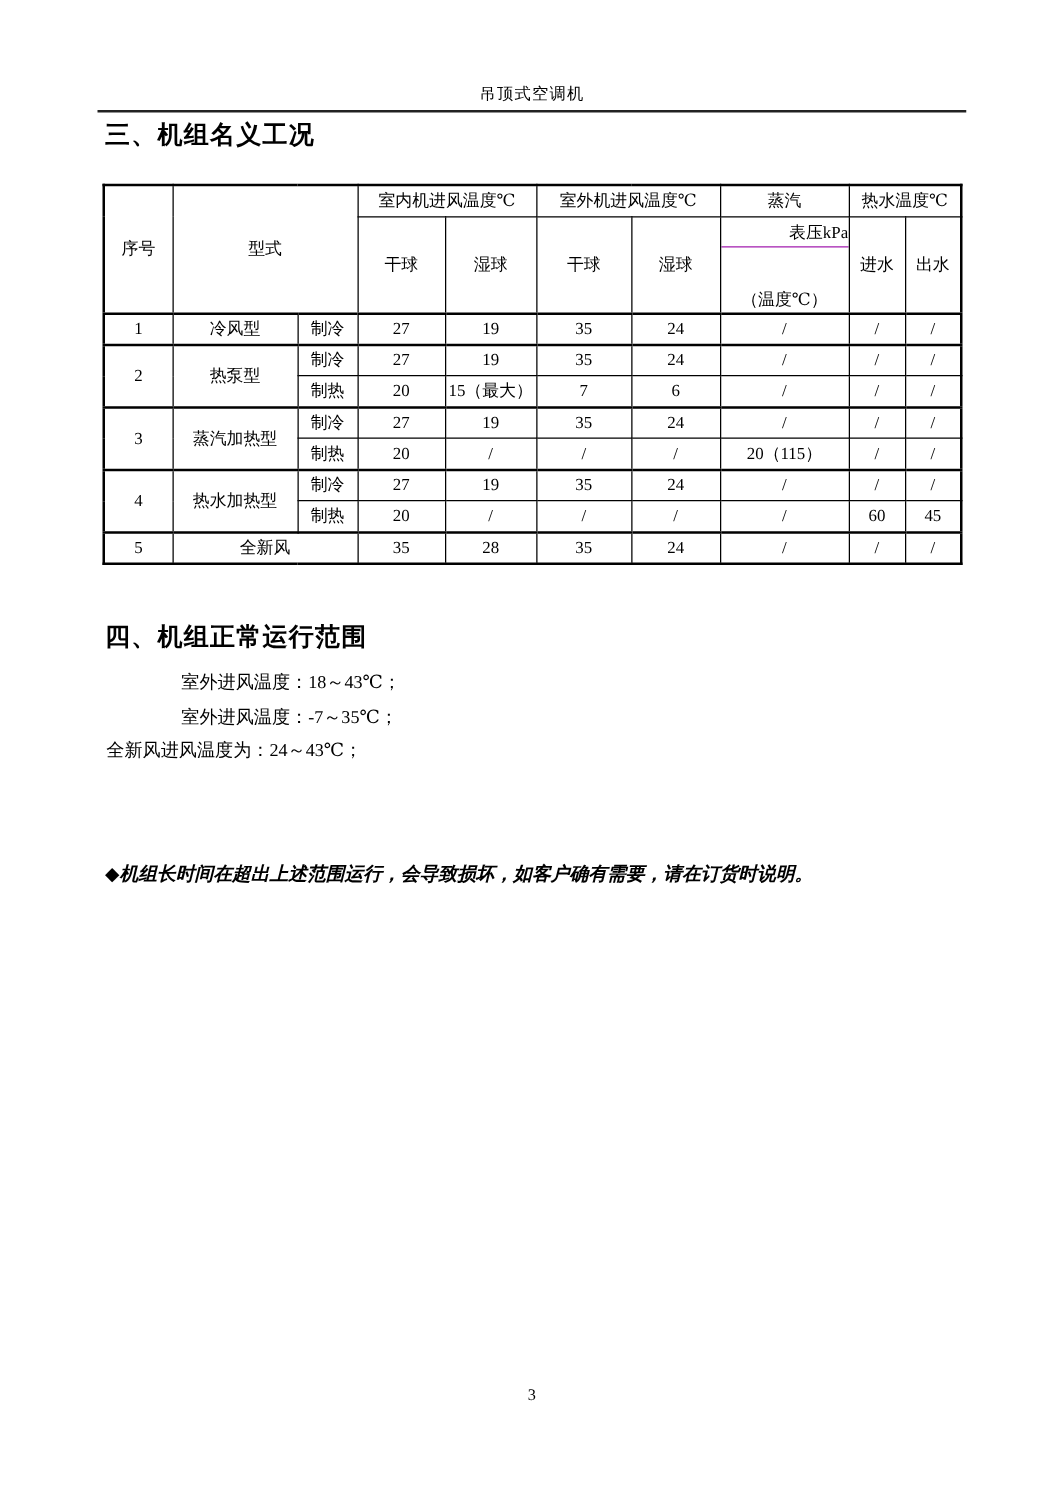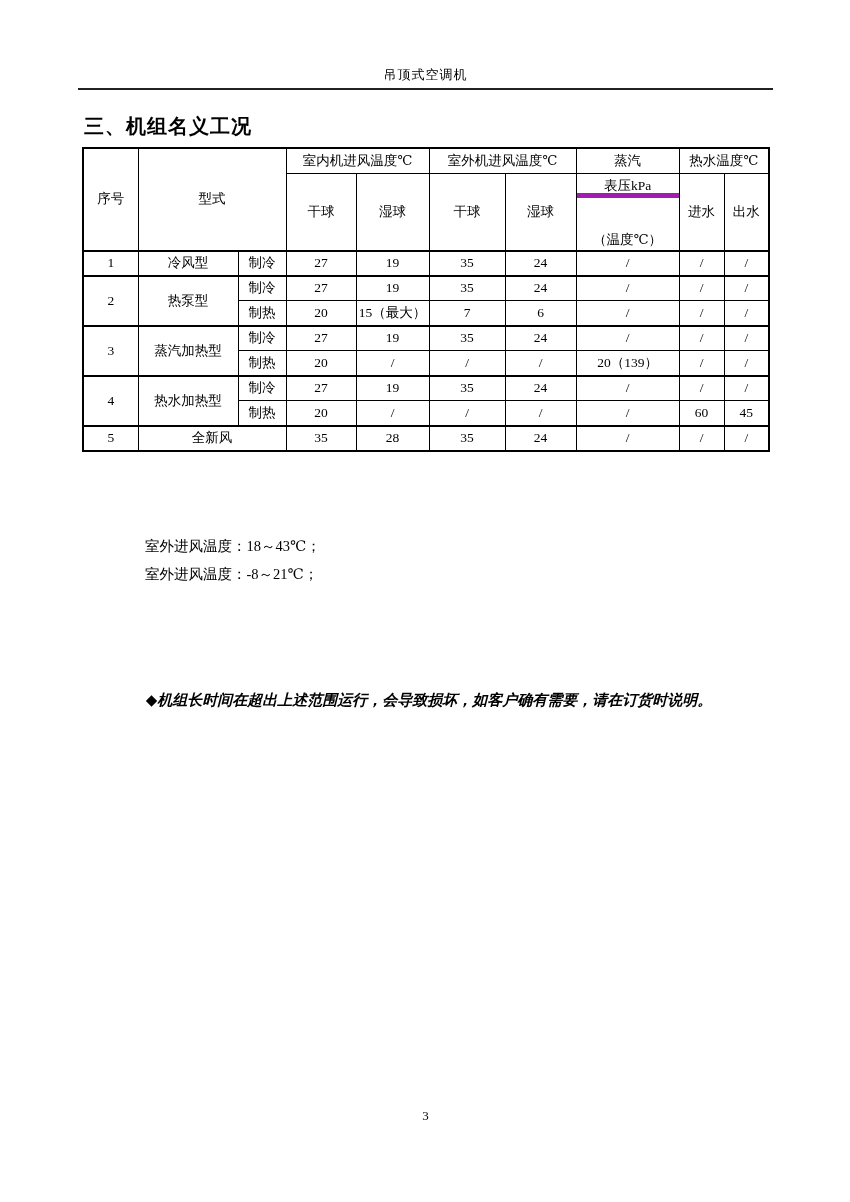--- a/index.html
+++ b/index.html
@@ -31,21 +31,21 @@
   
   .sec-title {
     position: absolute;
     left: 84px;
     margin: 0;
     font-size: 20px;
     font-weight: bold;
     letter-spacing: 1px;
     line-height: 24px;
   }
-  .sec3-title { top: 114px; }
+  .sec3-title { top: 96px; }
   .sec4-title { top: 498px; }
   
   table.cond-table {
     position: absolute;
     top: 147px; left: 82px;
     width: 686px;
     border-collapse: collapse;
     table-layout: fixed;
     border: 2px solid #000000;
   }
@@ -60,21 +60,22 @@
     white-space: nowrap;
   }
   .cond-table tr.h1 { height: 25px; }
   .cond-table tr.h2 { height: 47px; }
   .cond-table tbody tr { height: 25px; }
   .cond-table tbody tr.gs td { border-top-width: 2px; }
   .cond-table thead tr.h2 th { border-bottom-width: 2px; }
   .steam-th { padding: 0; }
   .steam-top {
     height: 24px; line-height: 24px;
-    border-bottom: 5px solid #a21caf;
+    border-bottom: 1px solid #a21caf;
+    text-align: right;
   }
   .steam-bottom { height: 21px; line-height: 21px; margin-top: 31px; }
   
   .range-lines {
     position: absolute;
     top: 533px; left: 85px; width: 600px;
   }
   .range-lines p {
     margin: 0;
     height: 27.5px;
@@ -83,21 +84,20 @@
   }
   .range-lines p.indent { padding-left: 60px; }
   .operating-note {
     position: absolute;
     top: 690px; left: 84px; width: 690px;
     margin: 0;
     font-size: 15px;
     font-weight: bold;
     font-style: italic;
     line-height: 20px;
-    text-align: center;
   }
   .page-number {
     position: absolute;
     top: 1108px; left: 78px; width: 695px;
     text-align: center;
     font-size: 13px;
   }
 </style>
 </head>
 <body>
@@ -193,21 +193,21 @@
         <td>/</td>
         <td>/</td>
         <td>/</td>
       </tr>
       <tr>
         <td>制热</td>
         <td>20</td>
         <td>/</td>
         <td>/</td>
         <td>/</td>
-        <td>20（139）</td>
+        <td>20（115）</td>
         <td>/</td>
         <td>/</td>
       </tr>
 
       <tr class="gs">
         <td rowspan="2">4</td>
         <td rowspan="2">热水加热型</td>
         <td>制冷</td>
         <td>27</td>
         <td>19</td>
@@ -235,23 +235,25 @@
         <td>28</td>
         <td>35</td>
         <td>24</td>
         <td>/</td>
         <td>/</td>
         <td>/</td>
       </tr>
     </tbody>
   </table>
 
+  <h2 class="sec-title sec4-title">四、机组正常运行范围</h2>
 
   <div class="range-lines">
     <p class="indent">室外进风温度：18～43℃；</p>
-    <p class="indent">室外进风温度：-8～21℃；</p>
+    <p class="indent">室外进风温度：-7～35℃；</p>
+    <p>全新风进风温度为：24～43℃；</p>
   </div>
 
   <p class="operating-note">◆机组长时间在超出上述范围运行，会导致损坏，如客户确有需要，请在订货时说明。</p>
 
   <div class="page-number">3</div>
 
 </div>
 
 </body></html>

